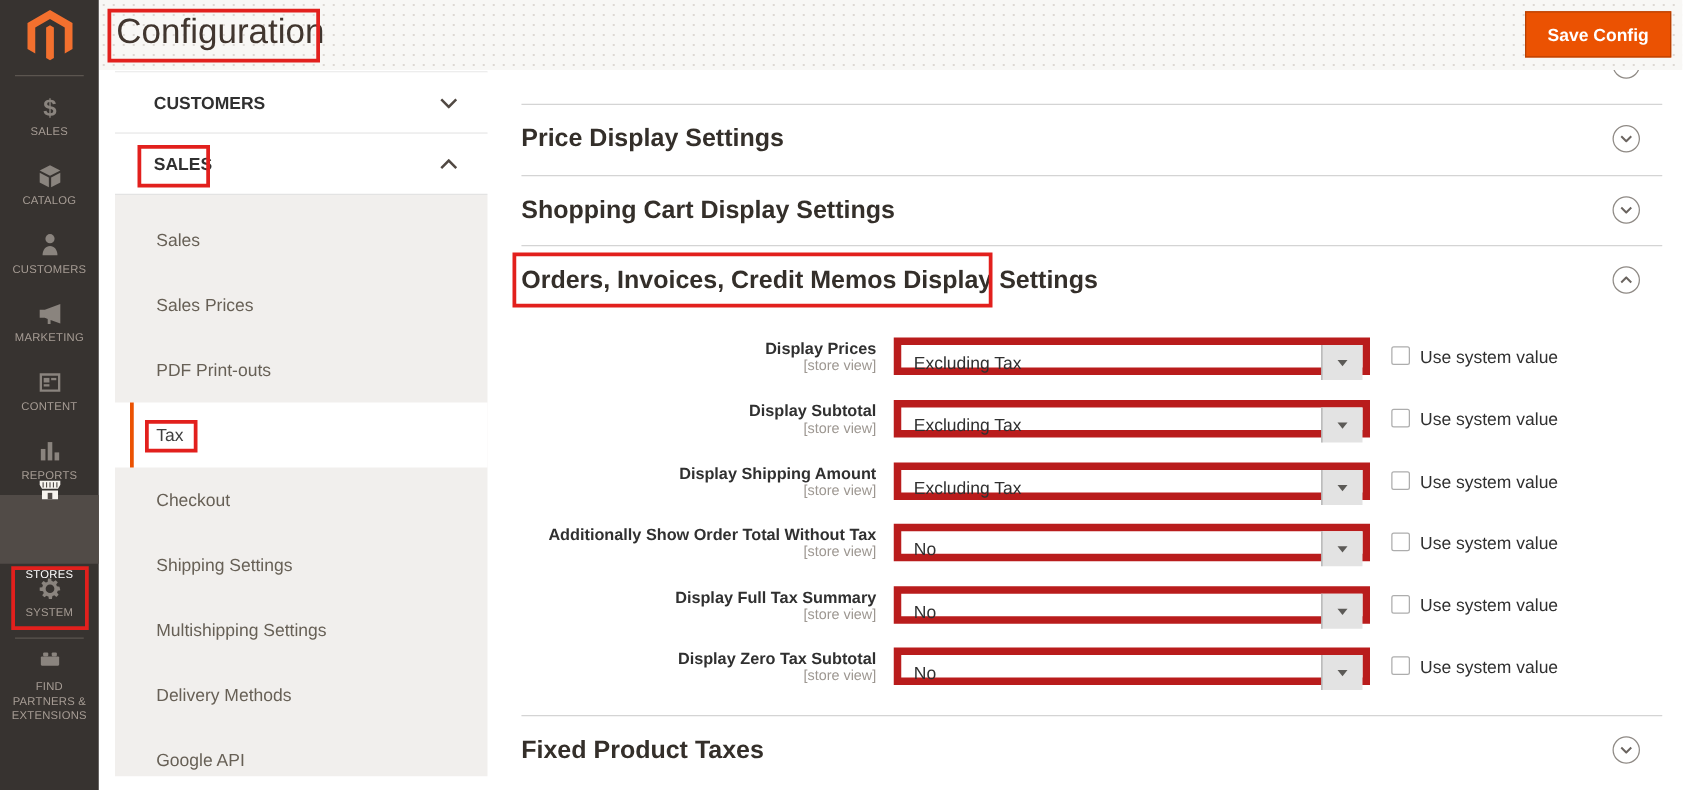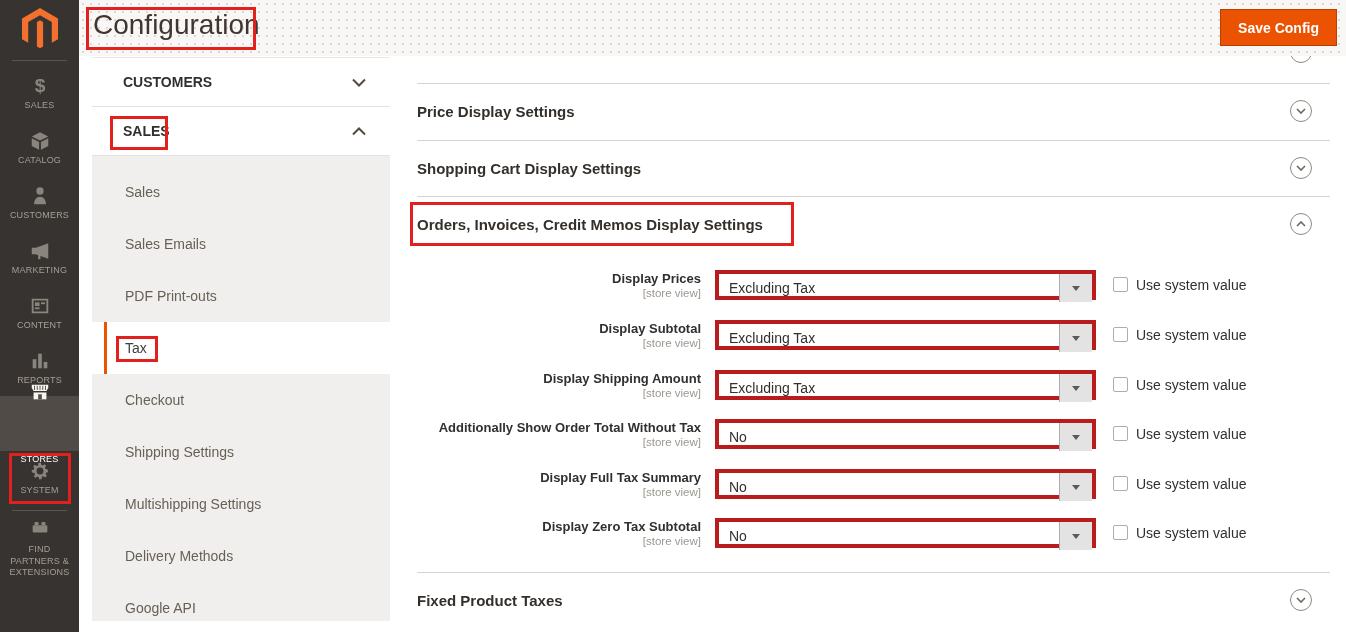--- a/index.html
+++ b/index.html
@@ -42,35 +42,35 @@
   .cfg-item { height:52px; display:flex; align-items:center; padding-left:33px;
               font-size:14px; color:#676056; cursor:pointer; position:relative; }
   .cfg-item.active { background:#fff; color:#404040; }
   .cfg-item.active::before { content:""; position:absolute; left:12px; top:0; bottom:0; width:3px; background:#eb5202; }
 
   
   .main { position:absolute; left:417px; top:56px; width:913px; height:576px; background:#fff; overflow:hidden; }
   .divider { position:absolute; left:0; width:913px; border-top:1px solid #d4d4d4; }
   .hrow { position:absolute; left:0; width:913px; height:56px; display:flex; align-items:center;
           justify-content:space-between; cursor:pointer; }
-  .hrow .sec-title { font-size:15px; font-weight:700; color:#342f2a; }
+  .hrow .sec-title { font-size:20px; font-weight:700; color:#342f2a; }
   .circle { width:22px; height:22px; border:1px solid #8f8a85; border-radius:50%;
             display:flex; align-items:center; justify-content:center; background:#fff; flex:0 0 auto; }
   .circle svg { width:10px; height:6px; stroke:#6b6560; stroke-width:1.6; fill:none; display:block; }
   .circle.partial { position:absolute; top:-15px; right:18px; }
   .hrow .circle { margin-right:18px; }
 
   
   .frow { position:absolute; left:0; width:913px; height:34px; }
   .flabel { position:absolute; left:-60px; top:1px; width:344px; display:flex; flex-direction:column;
             align-items:flex-end; }
   .flabel .lbl { font-size:13px; font-weight:700; color:#303030; white-space:nowrap; line-height:15px; }
   .flabel .scope { font-size:11.5px; color:#9d9791; line-height:13px; margin-top:1px; }
   .fselect { position:absolute; left:298px; top:0; width:381px; height:30px; background:#fff;
-             border:4px solid #b91c1c; cursor:pointer; }
+             border:6px solid #b91c1c; cursor:pointer; }
   .fselect .val { position:absolute; left:10px; top:0; line-height:28px; font-size:14px; color:#303030; }
   .arrowbox { position:absolute; right:0; top:0; width:33px; height:28px; background:#e3e3e3;
               border-left:1px solid #adadad; display:flex; align-items:center; justify-content:center; }
   .arrowbox .tri { width:0; height:0; border-left:4px solid transparent; border-right:4px solid transparent;
                    border-top:5px solid #5c5a57; }
   .fcheck { position:absolute; left:696px; top:7px; width:15px; height:15px; border:1px solid #adadad;
             border-radius:2px; background:#fff; cursor:pointer; }
   .fusv { position:absolute; left:719px; top:0; line-height:30px; font-size:14px; color:#303030; cursor:pointer; }
 
   
@@ -208,21 +208,21 @@
         <svg viewBox="0 0 14 9">
             <path d="M1 7.5 7 1.5 13 7.5"></path>
           </svg>
       </span>
     </div>
     <div class="cfg-sub">
       <div class="cfg-item">
           <span>Sales</span>
         </div>
       <div class="cfg-item">
-          <span>Sales Emails</span>
+          <span>Sales Prices</span>
         </div>
       <div class="cfg-item">
           <span>PDF Print-outs</span>
         </div>
       <div class="cfg-item active">
           <span>Tax</span>
         </div>
       <div class="cfg-item">
           <span>Checkout</span>
         </div>

